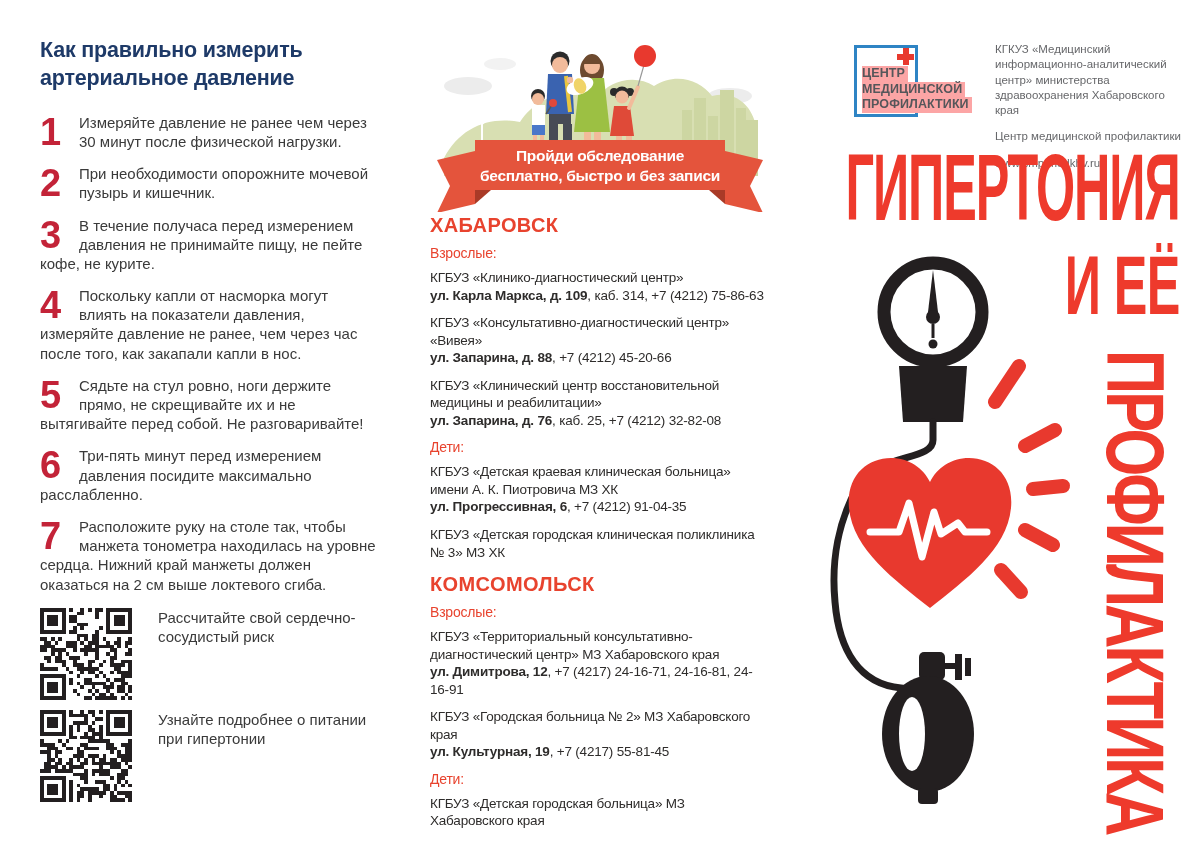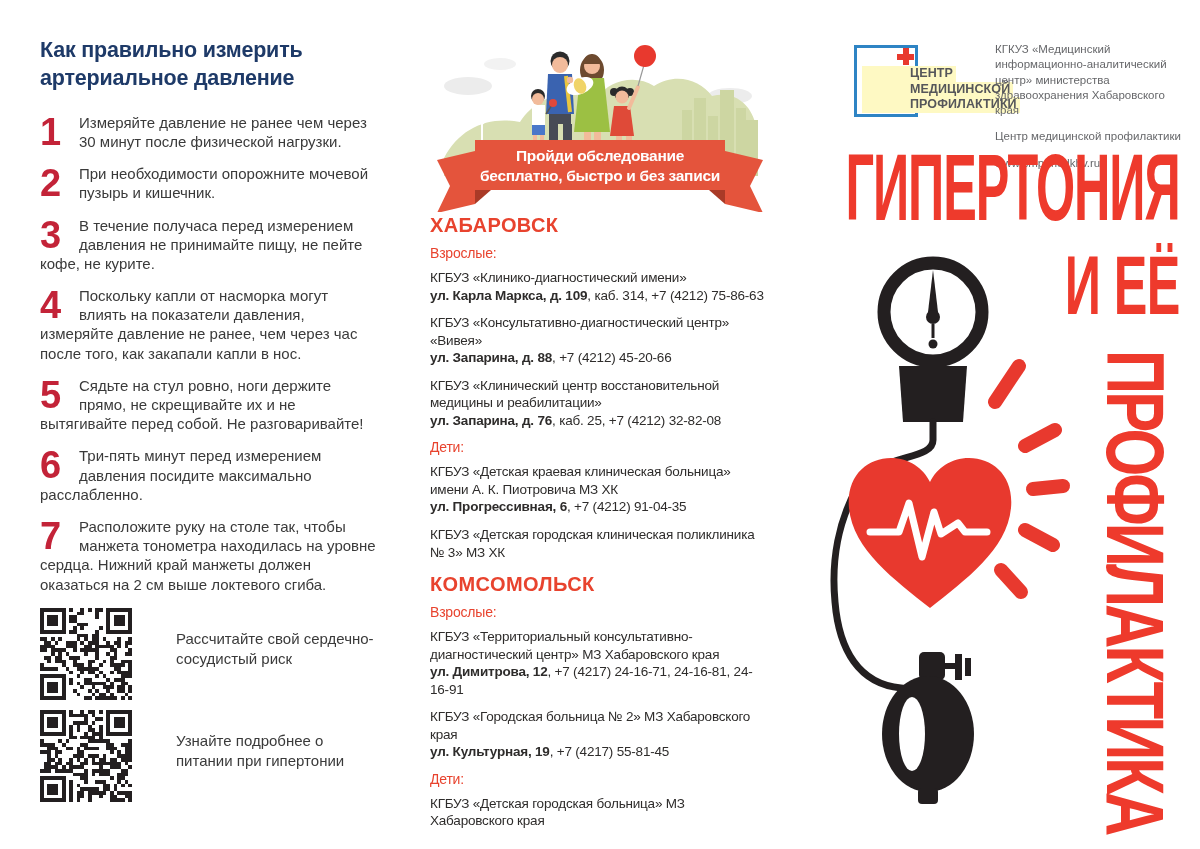--- a/index.html
+++ b/index.html
@@ -7,42 +7,42 @@
         font-family:"Liberation Sans",sans-serif;color:#3a3a3a;}
 
   
   .left-col{position:absolute;left:40px;top:36px;width:336px;}
   .left-title{color:#1e3a68;font-size:21.5px;font-weight:bold;line-height:1.32;
               letter-spacing:-0.2px;margin-bottom:20px;}
   .step{clear:left;margin-bottom:13px;font-size:15px;line-height:1.28;color:#3a3a3a;}
   .step-num{float:left;width:28px;margin-right:11px;font-size:38px;line-height:38px;
             font-weight:bold;color:#c32338;}
   .qr-section{margin-top:14px;}
-  .qr-row{display:flex;align-items:center;gap:44px;margin-bottom:10px;}
+  .qr-row{display:flex;align-items:flex-start;gap:26px;margin-bottom:10px;}
   .qr-box{width:92px;height:92px;flex:0 0 auto;}
   .qr-caption{font-size:15px;line-height:1.3;color:#3a3a3a;padding-bottom:10px;max-width:210px;}
 
   
   .scene{position:absolute;left:430px;top:24px;width:340px;height:152px;}
   .banner{position:absolute;left:437px;top:138px;width:326px;height:74px;}
   .banner-text{position:absolute;left:38px;top:8px;width:250px;text-align:center;color:#fff;
                font-weight:bold;font-size:15.5px;line-height:1.3;letter-spacing:-0.3px;}
   .mid-col{position:absolute;left:430px;top:214px;width:340px;color:#2e2c2b;letter-spacing:-0.2px;}
   .city{color:#e8432e;font-weight:bold;font-size:20px;letter-spacing:0.4px;margin:0 0 8px;}
   .city.second{margin-top:12px;}
   .grp{color:#e8432e;font-weight:normal;font-size:14px;margin:0 0 8px;}
   .entry{font-size:13.5px;line-height:1.3;margin-bottom:10px;}
   .entry b{font-weight:bold;}
 
   
   .logo-box{position:absolute;left:854px;top:45px;width:64px;height:72px;
             border:3px solid #2e84c4;box-sizing:border-box;}
   .logo-text{position:absolute;left:862px;top:66px;font-size:12.5px;font-weight:bold;
              color:#55565a;line-height:1.24;letter-spacing:0.1px;white-space:nowrap;}
-  .logo-text .ln{display:table;background:#fef9c3;padding-right:3px;padding-left:48px;}
+  .logo-text .ln{display:table;background:#fca5a5;padding-right:3px;}
   .logo-plus{position:absolute;left:897px;top:48px;width:17px;height:17px;}
   .logo-plus:before{content:"";position:absolute;left:5.5px;top:0;width:6px;height:17px;background:#e8392e;}
   .logo-plus:after{content:"";position:absolute;left:0;top:5.5px;width:17px;height:6px;background:#e8392e;}
   .org-info{position:absolute;left:995px;top:42px;width:192px;font-size:11.5px;color:#66676a;line-height:1.33;}
   .org-info p{margin:0 0 11px;}
 
   .big1{position:absolute;right:20px;top:140px;color:#ee3a2c;font-weight:bold;font-size:95px;
         line-height:1;transform:scaleX(0.53);transform-origin:100% 50%;white-space:nowrap;letter-spacing:-2px;}
   .big2{position:absolute;right:20px;top:243px;color:#ee3a2c;font-weight:bold;font-size:84px;
         line-height:1;transform:scaleX(0.6);transform-origin:100% 50%;white-space:nowrap;letter-spacing:-1px;}
@@ -653,21 +653,21 @@
       <div>Пройди обследование</div>
       <div>бесплатно, быстро и без записи</div>
     </div>
   </div>
 
   <div class="mid-col">
     <div class="city">ХАБАРОВСК</div>
     <div class="grp">Взрослые:</div>
 
     <div class="entry">
-      <div>КГБУЗ «Клинико-диагностический имени»</div>
+      <div>КГБУЗ «Клинико-диагностический центр»</div>
       <div><b>ул. Карла Маркса, д. 109</b><span>, каб. 314, +7 (4212) 75-86-63</span></div>
     </div>
     <div class="entry">
       <div>КГБУЗ «Консультативно-диагностический центр» «Вивея»</div>
       <div><b>ул. Запарина, д. 88</b><span>, +7 (4212) 45-20-66</span></div>
     </div>
     <div class="entry">
       <div>КГБУЗ «Клинический центр восстановительной медицины и реабилитации»</div>
       <div><b>ул. Запарина, д. 76</b><span>, каб. 25, +7 (4212) 32-82-08</span></div>
     </div>

